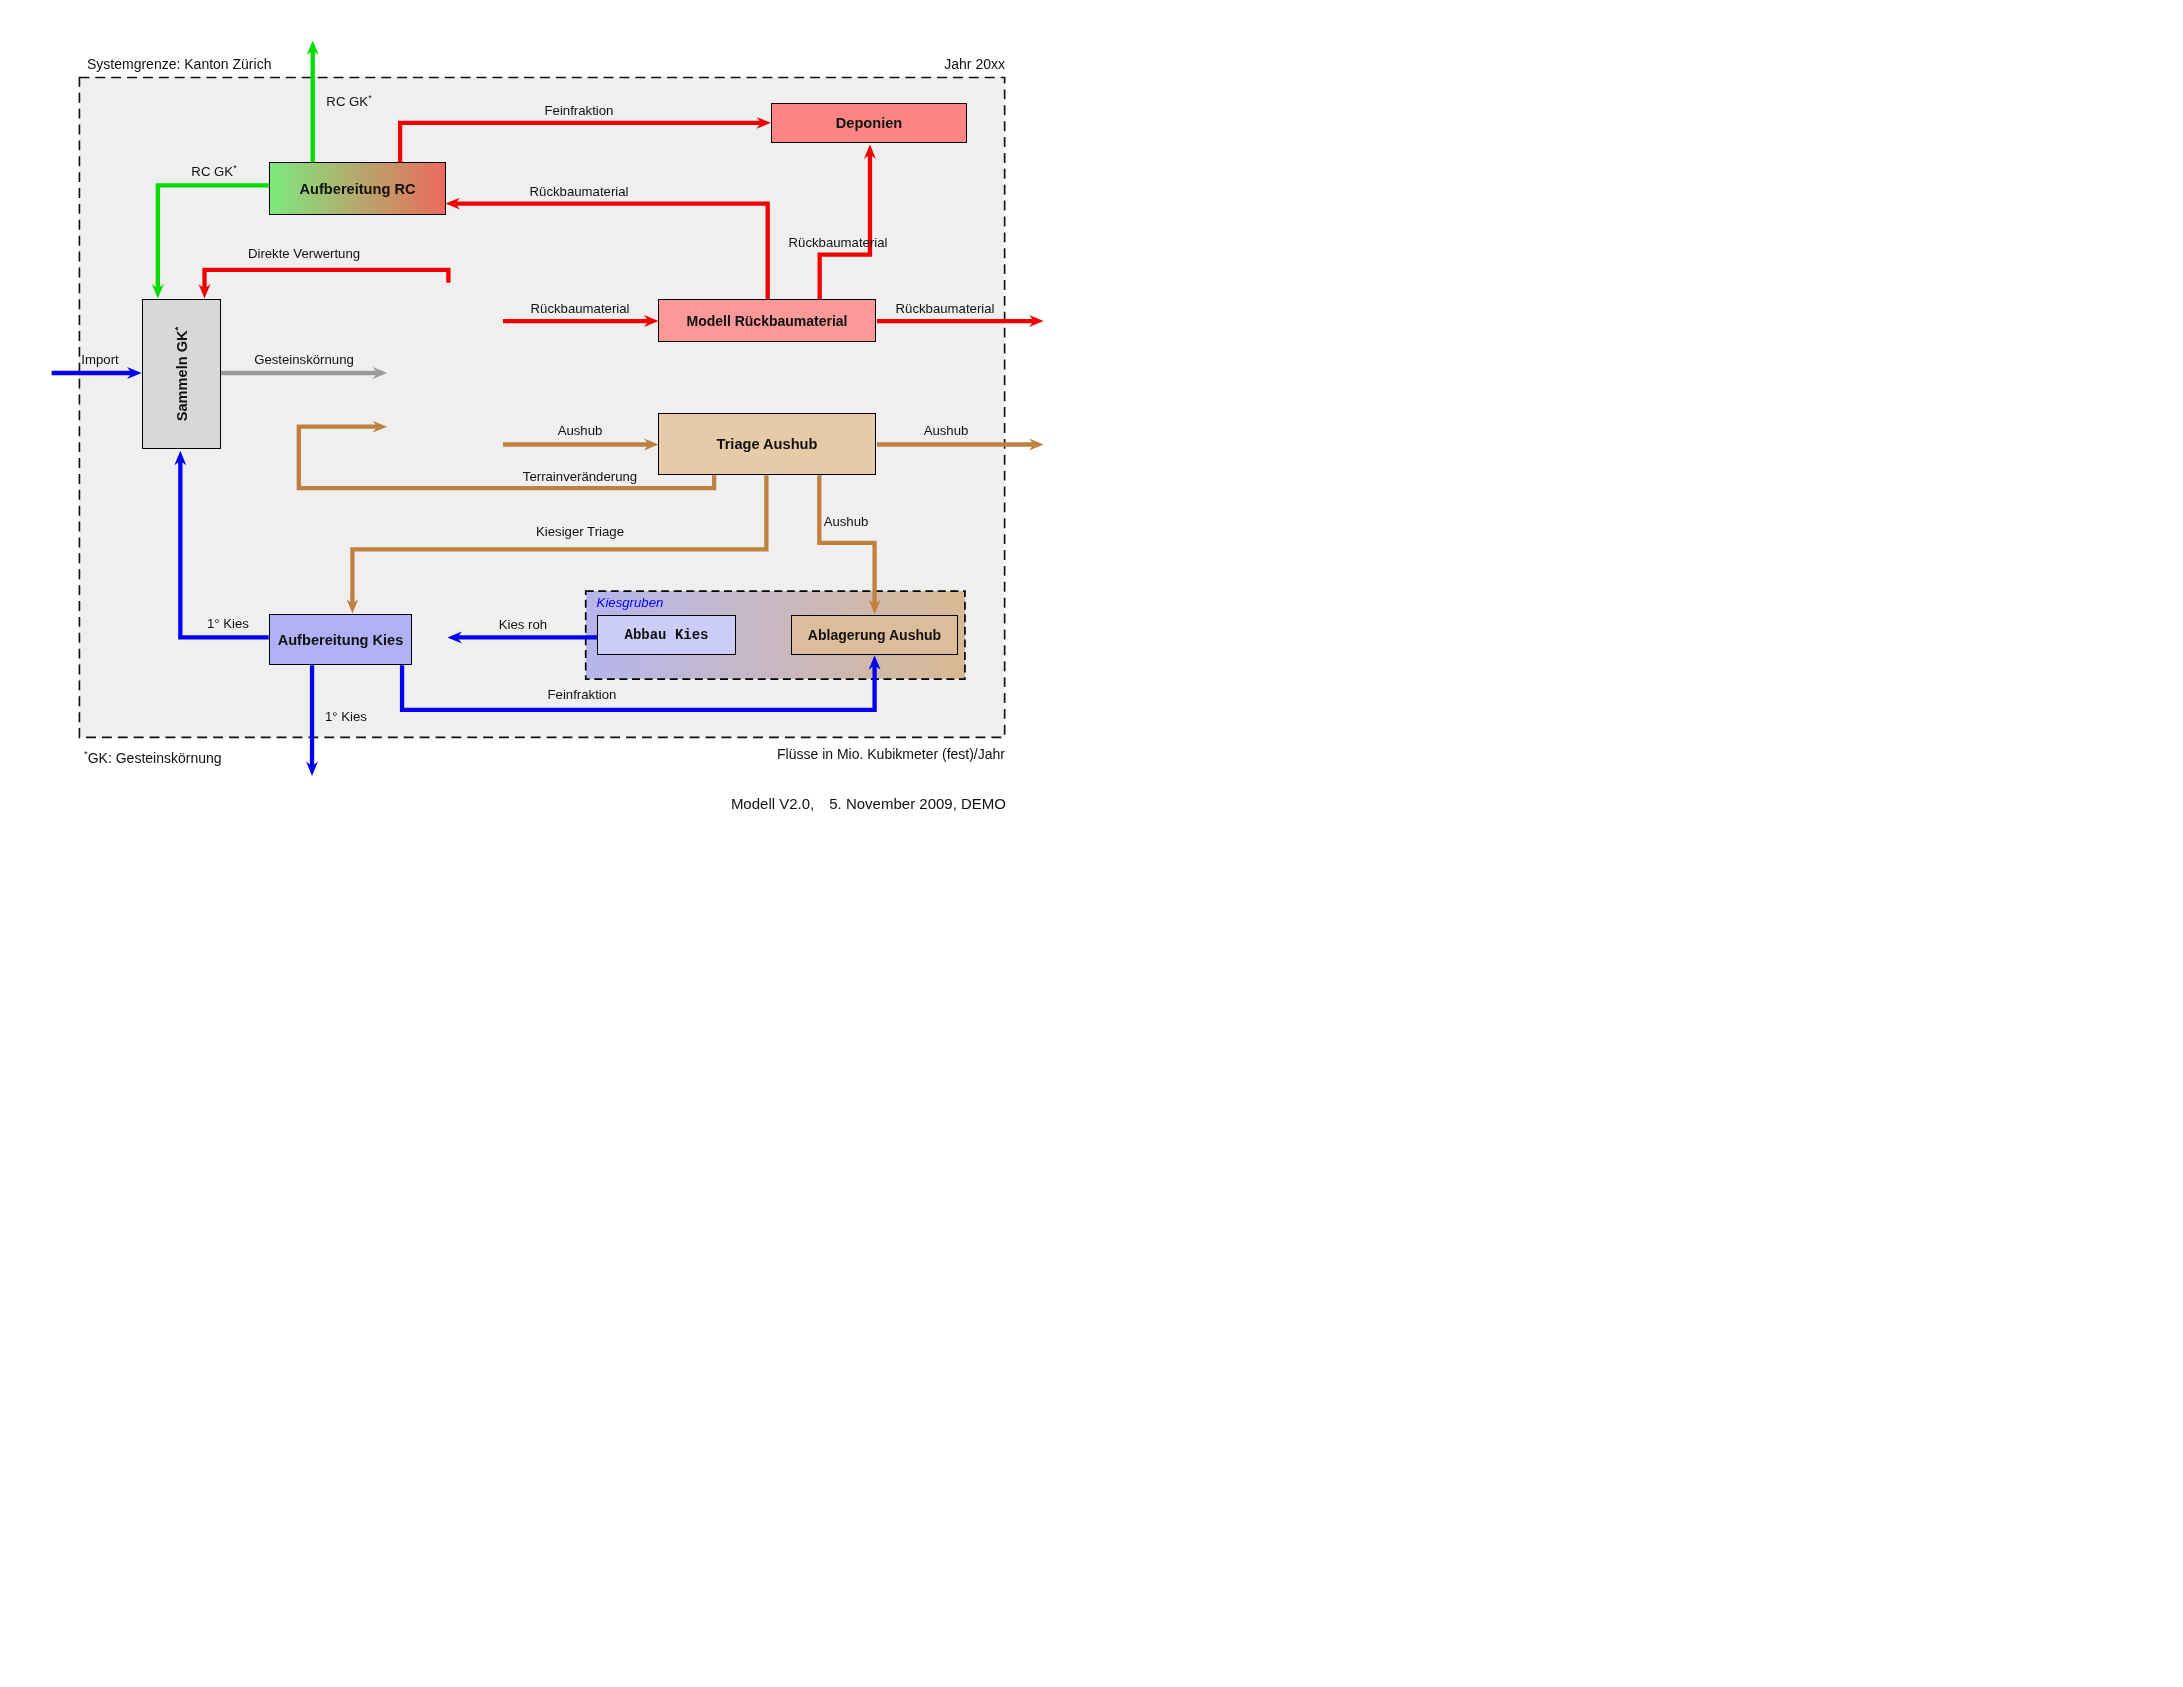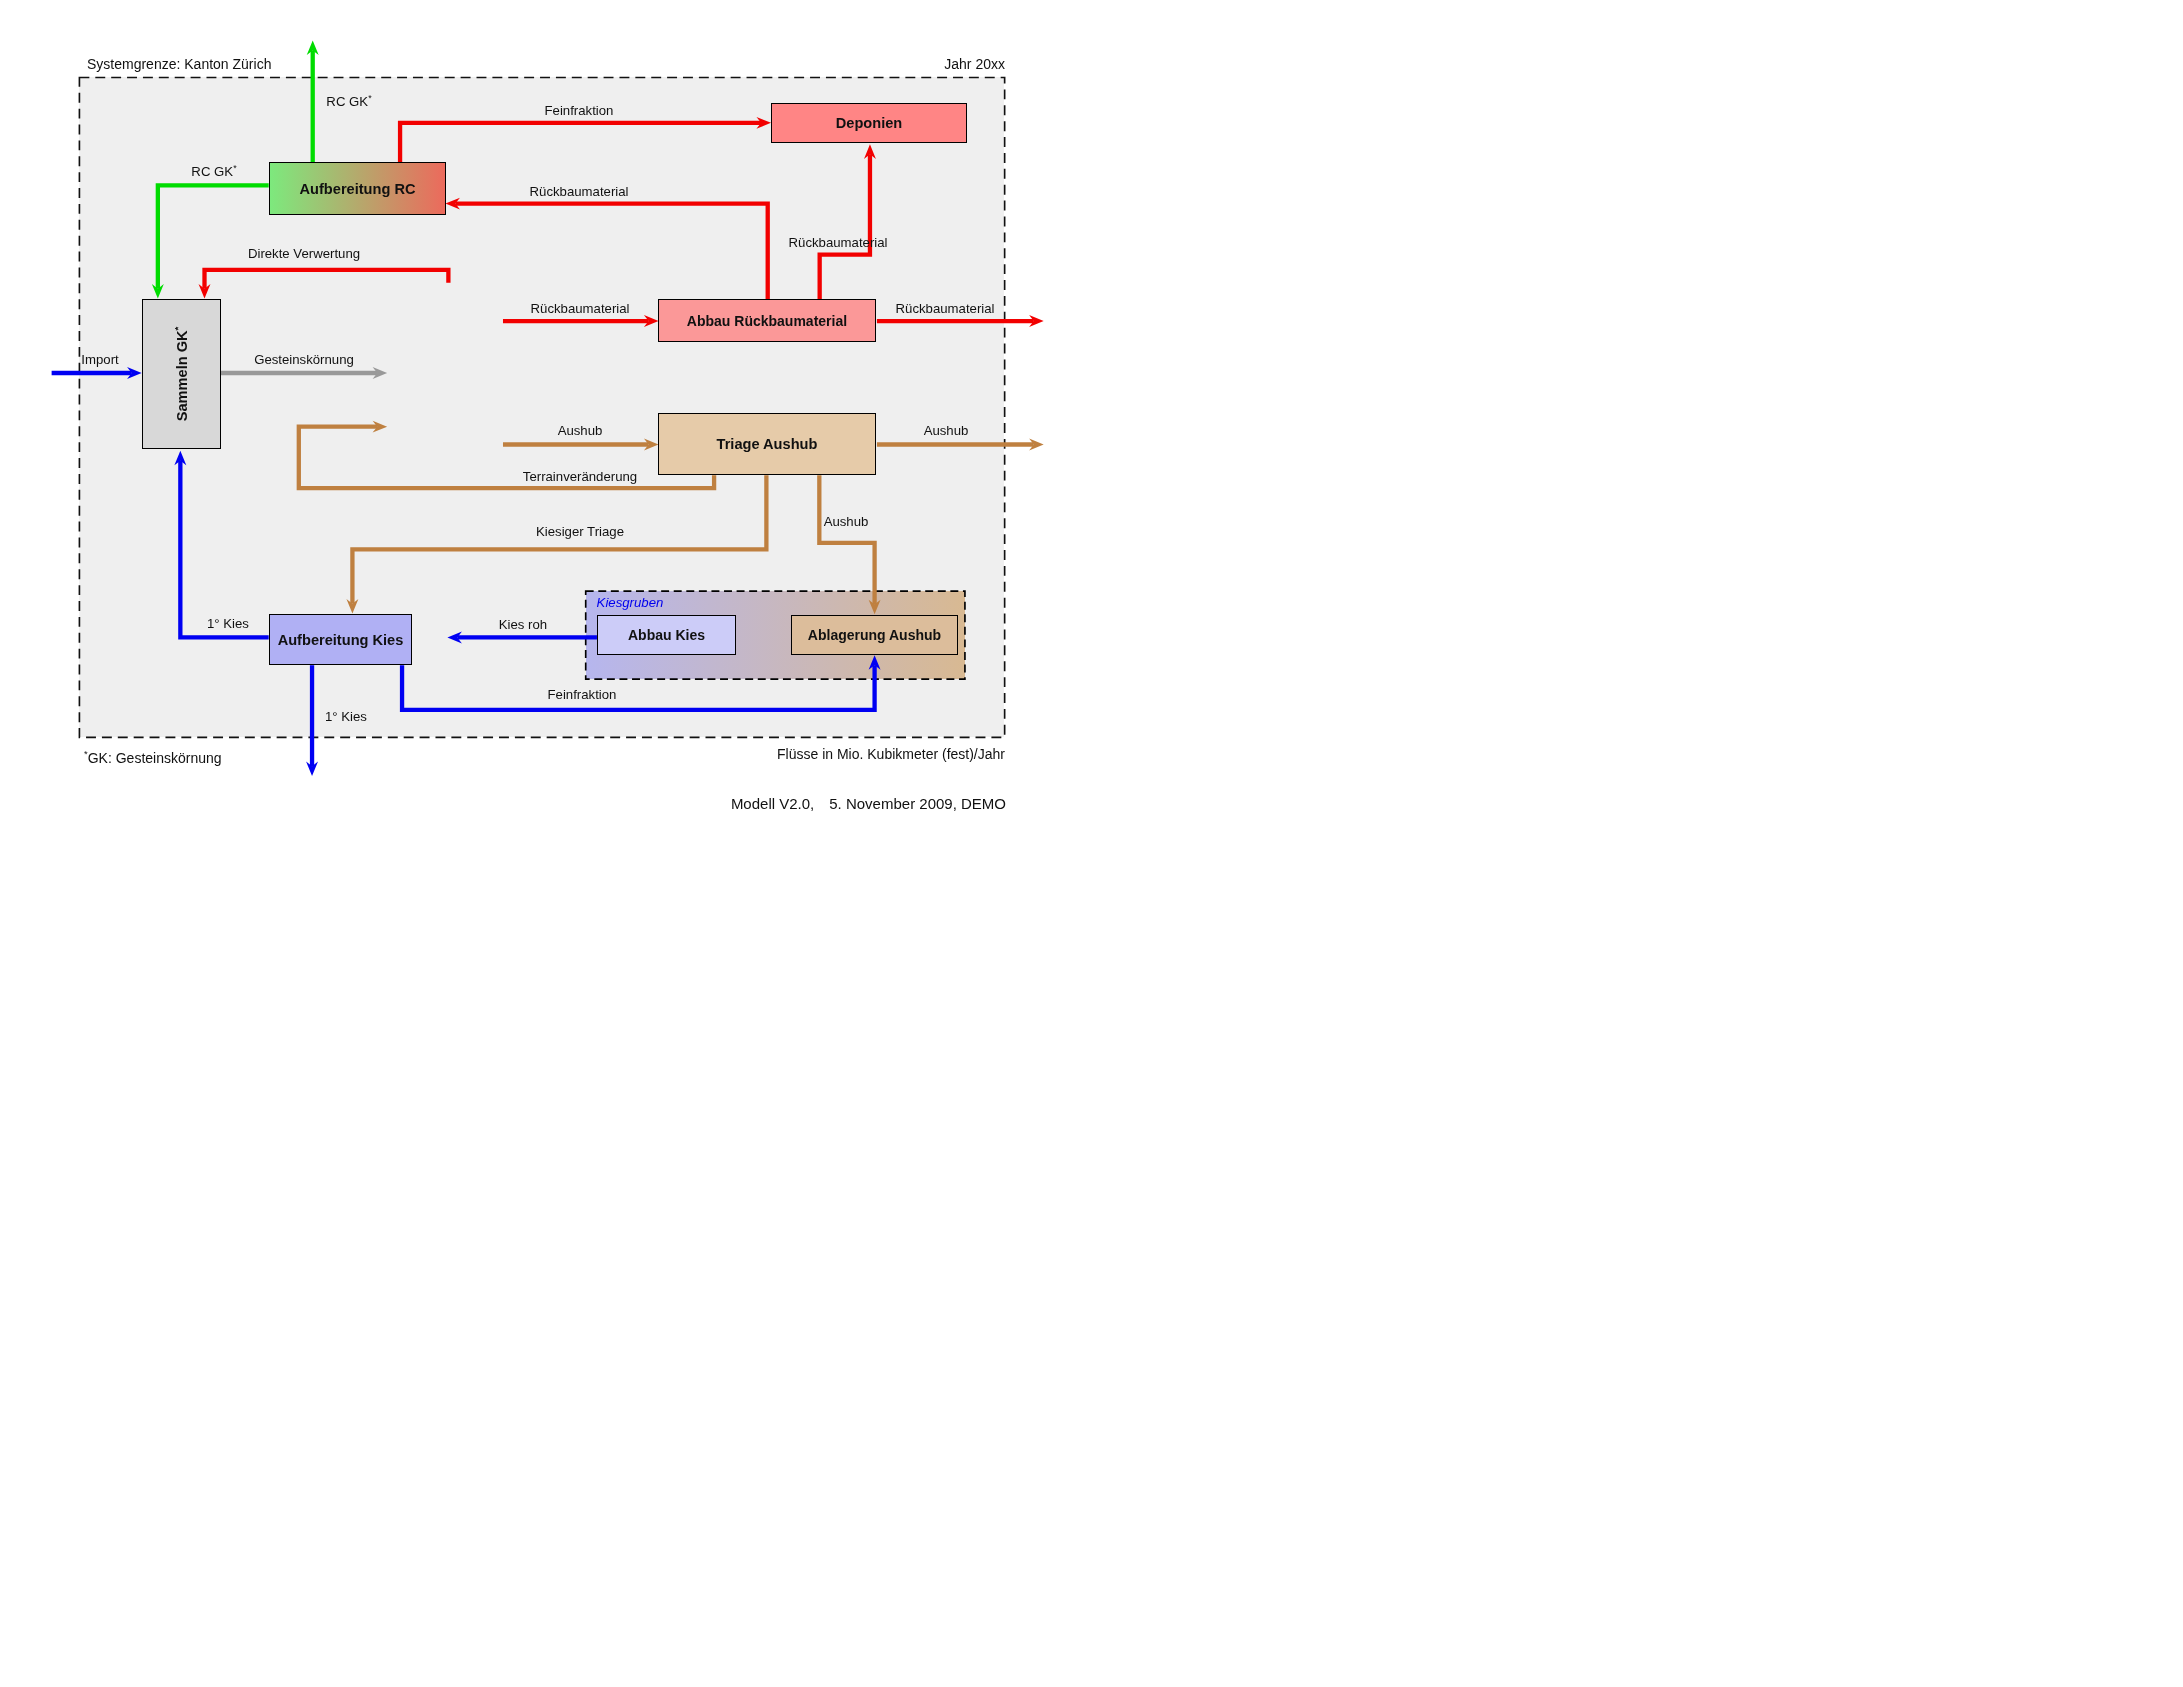--- a/index.html
+++ b/index.html
@@ -13,21 +13,21 @@
   svg.flows .flow{fill:none;stroke-width:6.5px;}
   .node{position:absolute;display:flex;align-items:center;justify-content:center;
         border:1.7px solid #000;box-sizing:border-box;font-weight:bold;font-size:14.6px;
         text-align:center;white-space:nowrap;}
   .node-rc{left:269px;top:162px;width:177px;height:53px;background:linear-gradient(90deg,#7DE97D,#EC6A5C);}
   .node-deponien{left:771px;top:103px;width:196px;height:40px;background:#FF8585;}
   .node-sammeln{left:142px;top:299px;width:79px;height:150px;background:#D8D8D8;}
   .node-bauwerk{left:387px;top:283px;width:116px;height:181px;background:#E7FBE7;border-width:2.3px;}
   .node-triage-rueck{left:658px;top:299px;width:218px;height:43px;background:#FB9898;font-size:14px;}
   .node-triage-aushub{left:658px;top:413px;width:218px;height:62px;background:#E6CBA9;}
-  .node-abbau{left:597px;top:615px;width:139px;height:40px;background:#CCCCF8;font-size:14px;}
+  .node-abbau{left:597px;top:615px;width:139px;height:40px;background:#CCCCF8;font-size:14px;font-family:Liberation Mono, monospace;}
   .node-ablagerung{left:791px;top:615px;width:167px;height:40px;background:#DCBD9B;font-size:14px;}
   .node-aufkies{left:269px;top:614px;width:143px;height:51px;background:#B0B0F4;}
   .vtext{transform:rotate(-90deg);white-space:nowrap;}
   .lbl{position:absolute;font-size:13.2px;white-space:nowrap;transform:translate(-50%,-50%);}
   .lbl sup,.node sup,.note sup{font-size:68%;}
   .note{position:absolute;font-size:14px;white-space:nowrap;}
   .italic{}
   .right{text-align:right;}
 </style>
 </head>
@@ -131,21 +131,21 @@
   <div class="node node-rc">
     <span>Aufbereitung RC</span>
   </div>
   <div class="node node-deponien">
     <span>Deponien</span>
   </div>
   <div class="node node-sammeln">
     <span class="vtext"><span>Sammeln GK</span><sup>*</sup></span>
   </div>
   <div class="node node-triage-rueck">
-    <span>Abbau Rückbaumaterial</span>
+    <span>Modell Rückbaumaterial</span>
   </div>
   <div class="node node-triage-aushub">
     <span>Triage Aushub</span>
   </div>
   <div class="node node-abbau">
     <span>Abbau Kies</span>
   </div>
   <div class="node node-ablagerung">
     <span>Ablagerung Aushub</span>
   </div>

